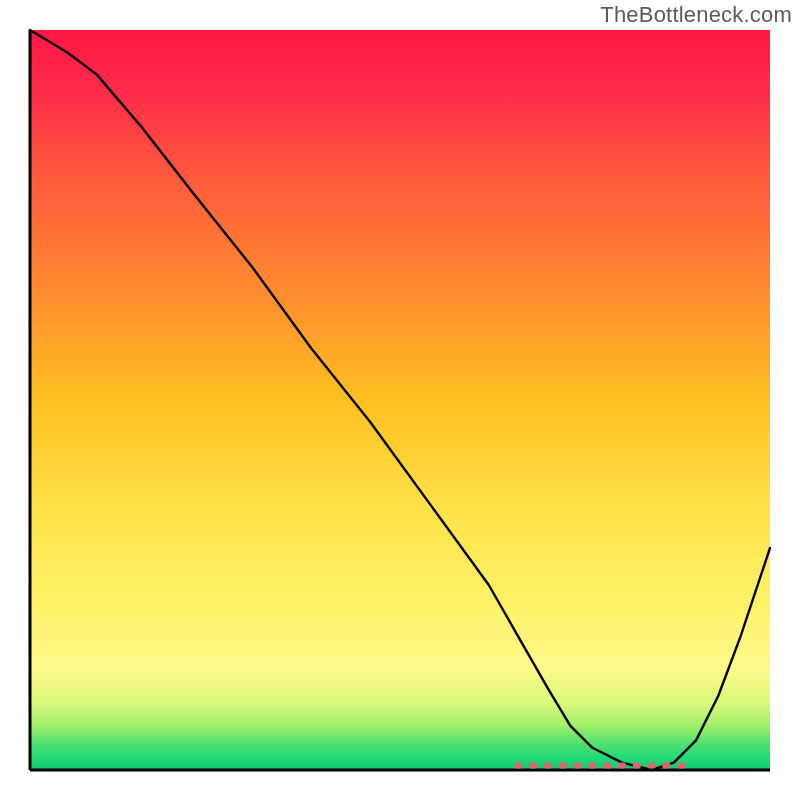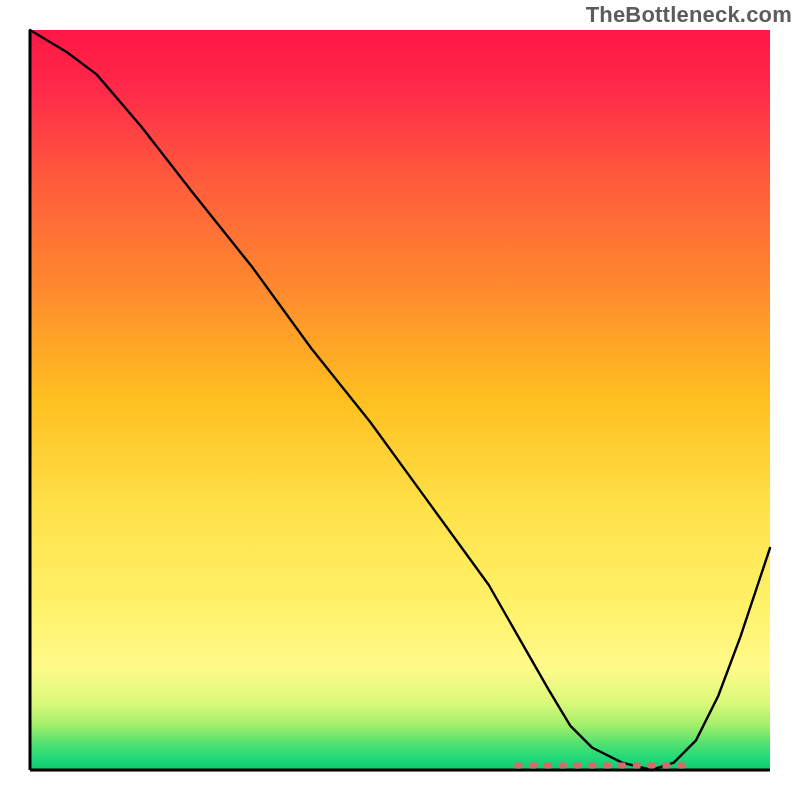--- a/index.html
+++ b/index.html
@@ -13,21 +13,21 @@
   .chart-container {
     position: relative;
     width: 800px;
     height: 800px;
   }
   .watermark {
     position: absolute;
     top: 2px;
     right: 8px;
     font-size: 22px;
-    font-weight: 700;
+    font-weight: 400;
     color: #5c5c5c;
     letter-spacing: 0.2px;
     z-index: 10;
   }
   svg.plot {
     position: absolute;
     top: 0;
     left: 0;
     width: 800px;
     height: 800px;

